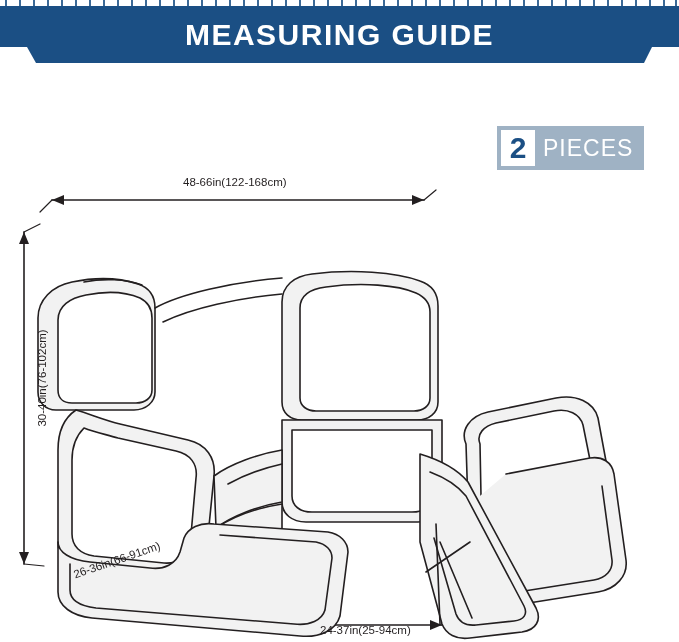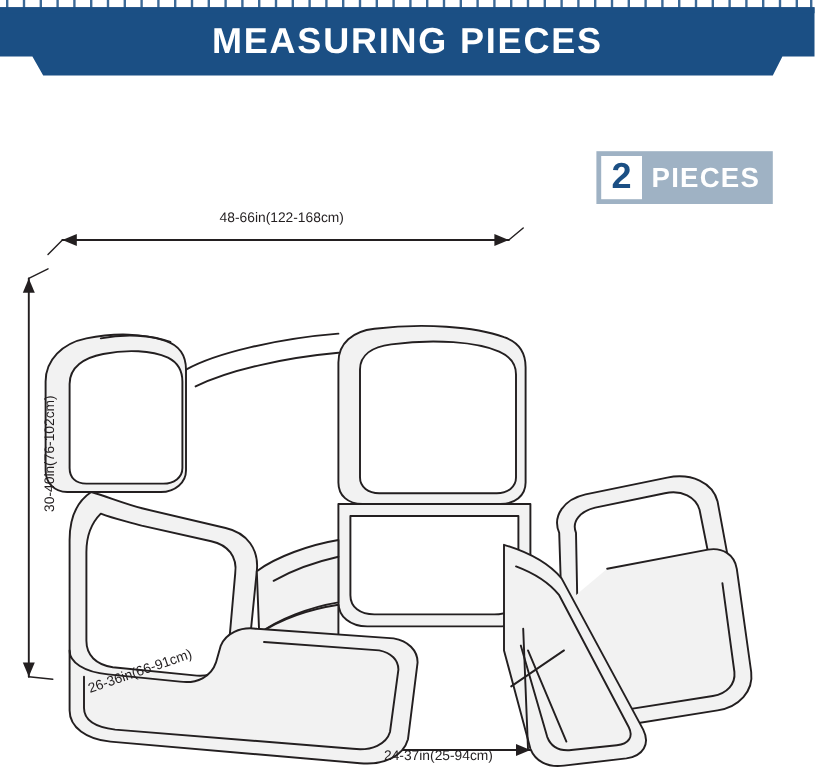--- a/index.html
+++ b/index.html
@@ -79,21 +79,21 @@
     font-size: 30px;
     font-weight: bold;
     line-height: 1;
   }
   .pieces-badge .badge-label {
     position: absolute;
     left: 46px;
     top: 9px;
     color: #ffffff;
     font-size: 23px;
-    font-weight: bold;
+    font-weight: normal;
     letter-spacing: 1px;
   }
 
   
   .diagram {
     position: absolute;
     left: 0;
     top: 72px;
     width: 564px;
     height: 570px;
@@ -184,21 +184,21 @@
         <line x1="622" y1="0" x2="622" y2="22"></line>
         <line x1="636" y1="0" x2="636" y2="14"></line>
         <line x1="650" y1="0" x2="650" y2="14"></line>
         <line x1="664" y1="0" x2="664" y2="14"></line>
         <line x1="676" y1="0" x2="676" y2="22"></line>
       </g>
 
       <path d="M0,6 L679,6 L679,47 L652,47 L644,63 L36,63 L27,47 L0,47 Z" fill="#1b4f84"></path>
       <path d="M0,6 L679,6 L679,11 L0,11 Z" fill="#1b4f84"></path>
     </svg>
-    <div class="header-title">MEASURING PIECES</div>
+    <div class="header-title">MEASURING GUIDE</div>
   </div>
 
   <div class="pieces-badge">
     <div class="badge-bg"></div>
     <div class="badge-num-box">
       <span class="badge-num">2</span>
     </div>
     <div class="badge-label">PIECES</div>
   </div>
 

